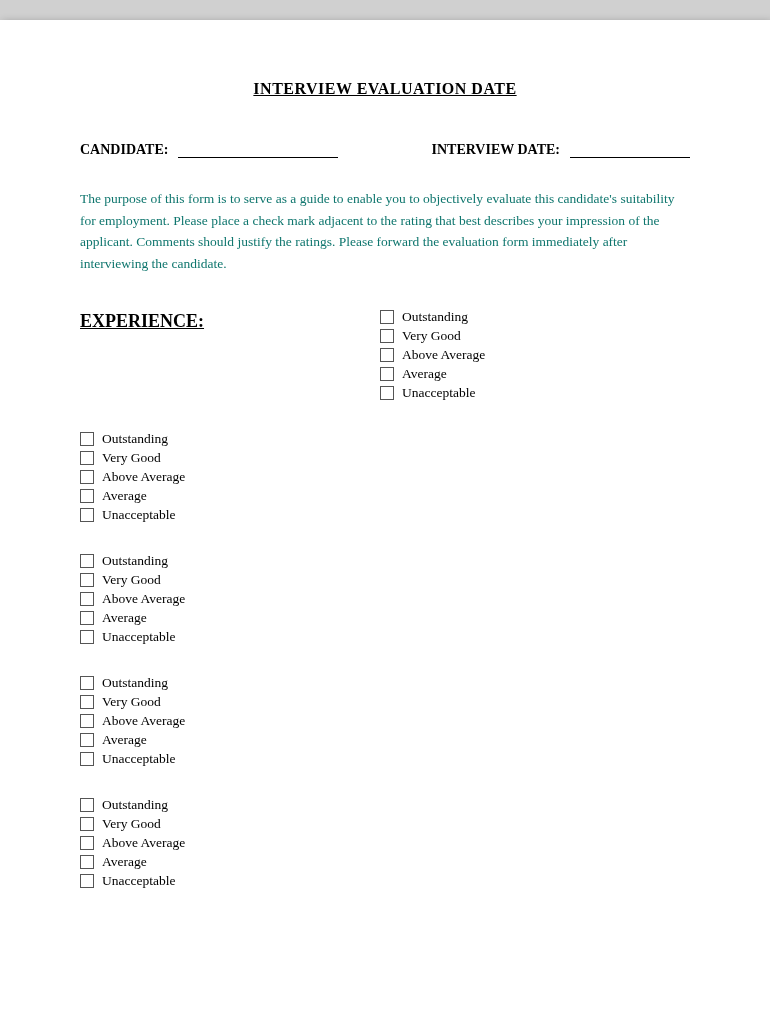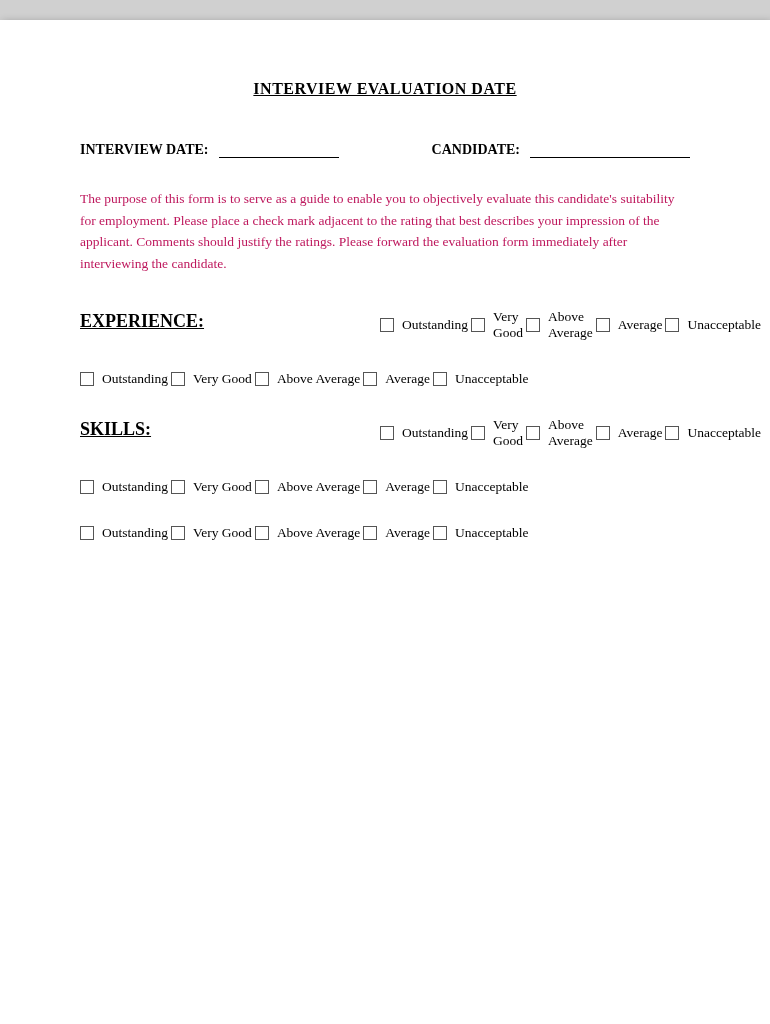--- a/index.html
+++ b/index.html
@@ -63,21 +63,21 @@
 
     .field-line-medium {
       width: 120px;
       height: 20px;
     }
 
     .description {
       font-size: 13.5px;
       line-height: 1.6;
       margin-bottom: 35px;
-      color: #be185d;
+      color: #0f766e;
     }
 
     .section {
       display: flex;
       flex-direction: row;
       margin-bottom: 30px;
       align-items: flex-start;
     }
 
     .section-label {
@@ -89,20 +89,21 @@
       padding-top: 2px;
     }
 
     .section-label-colon {
       font-weight: bold;
       text-decoration: none;
     }
 
     .rating-options {
       display: flex;
+      flex-direction: column;
       gap: 3px;
     }
 
     .rating-option {
       display: flex;
       align-items: center;
       gap: 8px;
       font-size: 13.5px;
     }
 
@@ -117,149 +118,148 @@
   </style>
 </head>
 <body>
 
 <div class="page">
 
   <div class="page-title">INTERVIEW EVALUATION DATE</div>
 
   <div class="header-fields">
     <div class="field-group">
+      <span>CANDIDATE:</span>
+      <span class="field-line field-line-long"></span>
+    </div>
+    <div class="field-group">
       <span>INTERVIEW DATE:</span>
       <span class="field-line field-line-medium"></span>
     </div>
-    <div class="field-group">
-      <span>CANDIDATE:</span>
-      <span class="field-line field-line-long"></span>
+  </div>
+
+  <div class="description">The purpose of this form is to serve as a guide to enable you to objectively evaluate this candidate's suitability for employment. Please place a check mark adjacent to the rating that best describes your impression of the applicant. Comments should justify the ratings. Please forward the evaluation form immediately after interviewing the candidate.</div>
+
+  <div id="sections-container">
+      <div class="section">
+        <div class="section-label"><span>EXPERIENCE</span><span class="section-label-colon">:</span></div>
+        <div class="rating-options">
+          <div class="rating-option">
+            <span class="checkbox"></span>
+            <span>Outstanding</span>
+          </div>
+          <div class="rating-option">
+            <span class="checkbox"></span>
+            <span>Very Good</span>
+          </div>
+          <div class="rating-option">
+            <span class="checkbox"></span>
+            <span>Above Average</span>
+          </div>
+          <div class="rating-option">
+            <span class="checkbox"></span>
+            <span>Average</span>
+          </div>
+          <div class="rating-option">
+            <span class="checkbox"></span>
+            <span>Unacceptable</span>
+          </div>
+        </div>
+      </div>
+      <div class="section">
+        <div class="rating-options">
+          <div class="rating-option">
+            <span class="checkbox"></span>
+            <span>Outstanding</span>
+          </div>
+          <div class="rating-option">
+            <span class="checkbox"></span>
+            <span>Very Good</span>
+          </div>
+          <div class="rating-option">
+            <span class="checkbox"></span>
+            <span>Above Average</span>
+          </div>
+          <div class="rating-option">
+            <span class="checkbox"></span>
+            <span>Average</span>
+          </div>
+          <div class="rating-option">
+            <span class="checkbox"></span>
+            <span>Unacceptable</span>
+          </div>
+        </div>
+      </div>
+      <div class="section">
+        <div class="rating-options">
+          <div class="rating-option">
+            <span class="checkbox"></span>
+            <span>Outstanding</span>
+          </div>
+          <div class="rating-option">
+            <span class="checkbox"></span>
+            <span>Very Good</span>
+          </div>
+          <div class="rating-option">
+            <span class="checkbox"></span>
+            <span>Above Average</span>
+          </div>
+          <div class="rating-option">
+            <span class="checkbox"></span>
+            <span>Average</span>
+          </div>
+          <div class="rating-option">
+            <span class="checkbox"></span>
+            <span>Unacceptable</span>
+          </div>
+        </div>
+      </div>
+      <div class="section">
+        <div class="rating-options">
+          <div class="rating-option">
+            <span class="checkbox"></span>
+            <span>Outstanding</span>
+          </div>
+          <div class="rating-option">
+            <span class="checkbox"></span>
+            <span>Very Good</span>
+          </div>
+          <div class="rating-option">
+            <span class="checkbox"></span>
+            <span>Above Average</span>
+          </div>
+          <div class="rating-option">
+            <span class="checkbox"></span>
+            <span>Average</span>
+          </div>
+          <div class="rating-option">
+            <span class="checkbox"></span>
+            <span>Unacceptable</span>
+          </div>
+        </div>
+      </div>
+      <div class="section">
+        <div class="rating-options">
+          <div class="rating-option">
+            <span class="checkbox"></span>
+            <span>Outstanding</span>
+          </div>
+          <div class="rating-option">
+            <span class="checkbox"></span>
+            <span>Very Good</span>
+          </div>
+          <div class="rating-option">
+            <span class="checkbox"></span>
+            <span>Above Average</span>
+          </div>
+          <div class="rating-option">
+            <span class="checkbox"></span>
+            <span>Average</span>
+          </div>
+          <div class="rating-option">
+            <span class="checkbox"></span>
+            <span>Unacceptable</span>
+          </div>
+        </div>
+      </div>
     </div>
-  </div>
-
-  <div class="description">The purpose of this form is to serve as a guide to enable you to objectively evaluate this candidate's suitability for employment. Please place a check mark adjacent to the rating that best describes your impression of the applicant. Comments should justify the ratings. Please forward the evaluation form immediately after interviewing the candidate.</div>
-
-  <div id="sections-container">
-      <div class="section">
-        <div class="section-label"><span>EXPERIENCE</span><span class="section-label-colon">:</span></div>
-        <div class="rating-options">
-          <div class="rating-option">
-            <span class="checkbox"></span>
-            <span>Outstanding</span>
-          </div>
-          <div class="rating-option">
-            <span class="checkbox"></span>
-            <span>Very Good</span>
-          </div>
-          <div class="rating-option">
-            <span class="checkbox"></span>
-            <span>Above Average</span>
-          </div>
-          <div class="rating-option">
-            <span class="checkbox"></span>
-            <span>Average</span>
-          </div>
-          <div class="rating-option">
-            <span class="checkbox"></span>
-            <span>Unacceptable</span>
-          </div>
-        </div>
-      </div>
-      <div class="section">
-        <div class="rating-options">
-          <div class="rating-option">
-            <span class="checkbox"></span>
-            <span>Outstanding</span>
-          </div>
-          <div class="rating-option">
-            <span class="checkbox"></span>
-            <span>Very Good</span>
-          </div>
-          <div class="rating-option">
-            <span class="checkbox"></span>
-            <span>Above Average</span>
-          </div>
-          <div class="rating-option">
-            <span class="checkbox"></span>
-            <span>Average</span>
-          </div>
-          <div class="rating-option">
-            <span class="checkbox"></span>
-            <span>Unacceptable</span>
-          </div>
-        </div>
-      </div>
-      <div class="section">
-        <div class="section-label"><span>SKILLS</span><span class="section-label-colon">:</span></div>
-        <div class="rating-options">
-          <div class="rating-option">
-            <span class="checkbox"></span>
-            <span>Outstanding</span>
-          </div>
-          <div class="rating-option">
-            <span class="checkbox"></span>
-            <span>Very Good</span>
-          </div>
-          <div class="rating-option">
-            <span class="checkbox"></span>
-            <span>Above Average</span>
-          </div>
-          <div class="rating-option">
-            <span class="checkbox"></span>
-            <span>Average</span>
-          </div>
-          <div class="rating-option">
-            <span class="checkbox"></span>
-            <span>Unacceptable</span>
-          </div>
-        </div>
-      </div>
-      <div class="section">
-        <div class="rating-options">
-          <div class="rating-option">
-            <span class="checkbox"></span>
-            <span>Outstanding</span>
-          </div>
-          <div class="rating-option">
-            <span class="checkbox"></span>
-            <span>Very Good</span>
-          </div>
-          <div class="rating-option">
-            <span class="checkbox"></span>
-            <span>Above Average</span>
-          </div>
-          <div class="rating-option">
-            <span class="checkbox"></span>
-            <span>Average</span>
-          </div>
-          <div class="rating-option">
-            <span class="checkbox"></span>
-            <span>Unacceptable</span>
-          </div>
-        </div>
-      </div>
-      <div class="section">
-        <div class="rating-options">
-          <div class="rating-option">
-            <span class="checkbox"></span>
-            <span>Outstanding</span>
-          </div>
-          <div class="rating-option">
-            <span class="checkbox"></span>
-            <span>Very Good</span>
-          </div>
-          <div class="rating-option">
-            <span class="checkbox"></span>
-            <span>Above Average</span>
-          </div>
-          <div class="rating-option">
-            <span class="checkbox"></span>
-            <span>Average</span>
-          </div>
-          <div class="rating-option">
-            <span class="checkbox"></span>
-            <span>Unacceptable</span>
-          </div>
-        </div>
-      </div>
-    </div>
 
 </div>
 
 </body></html>

